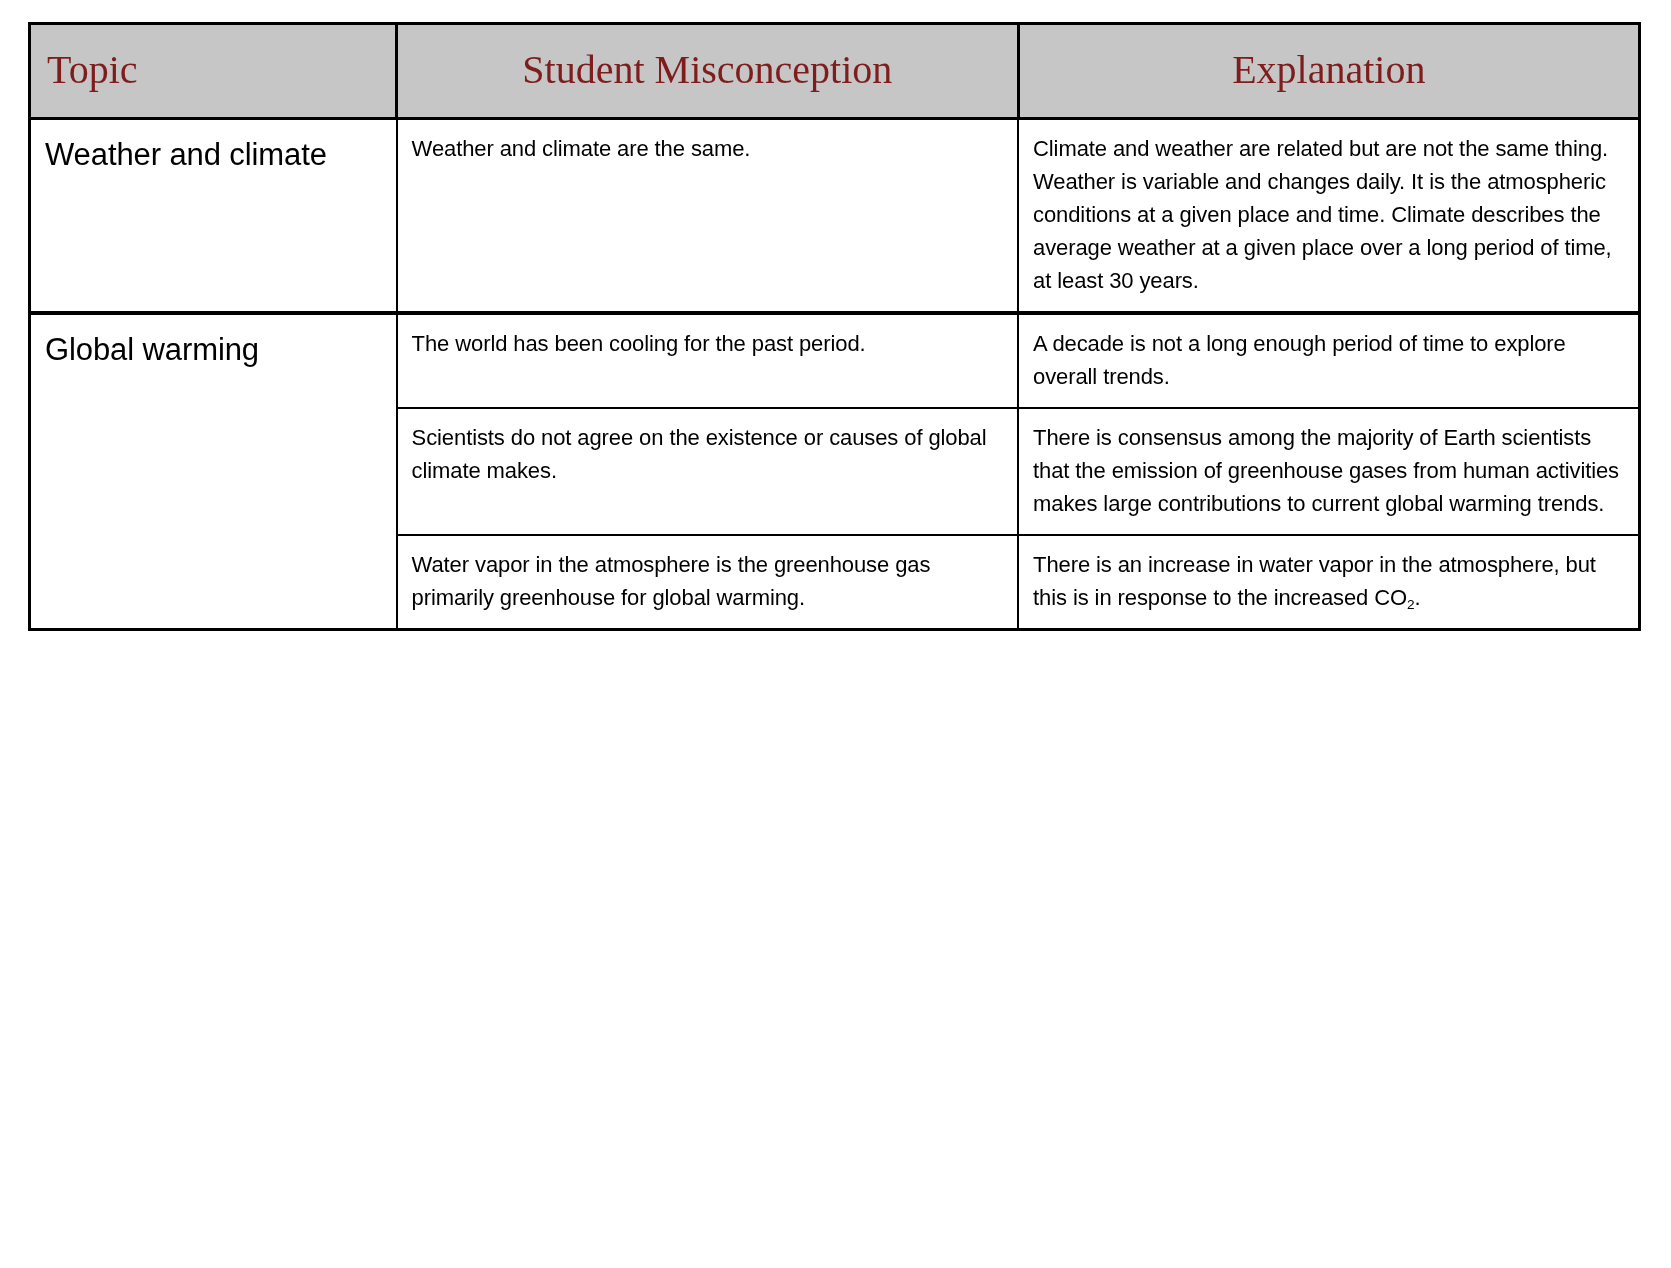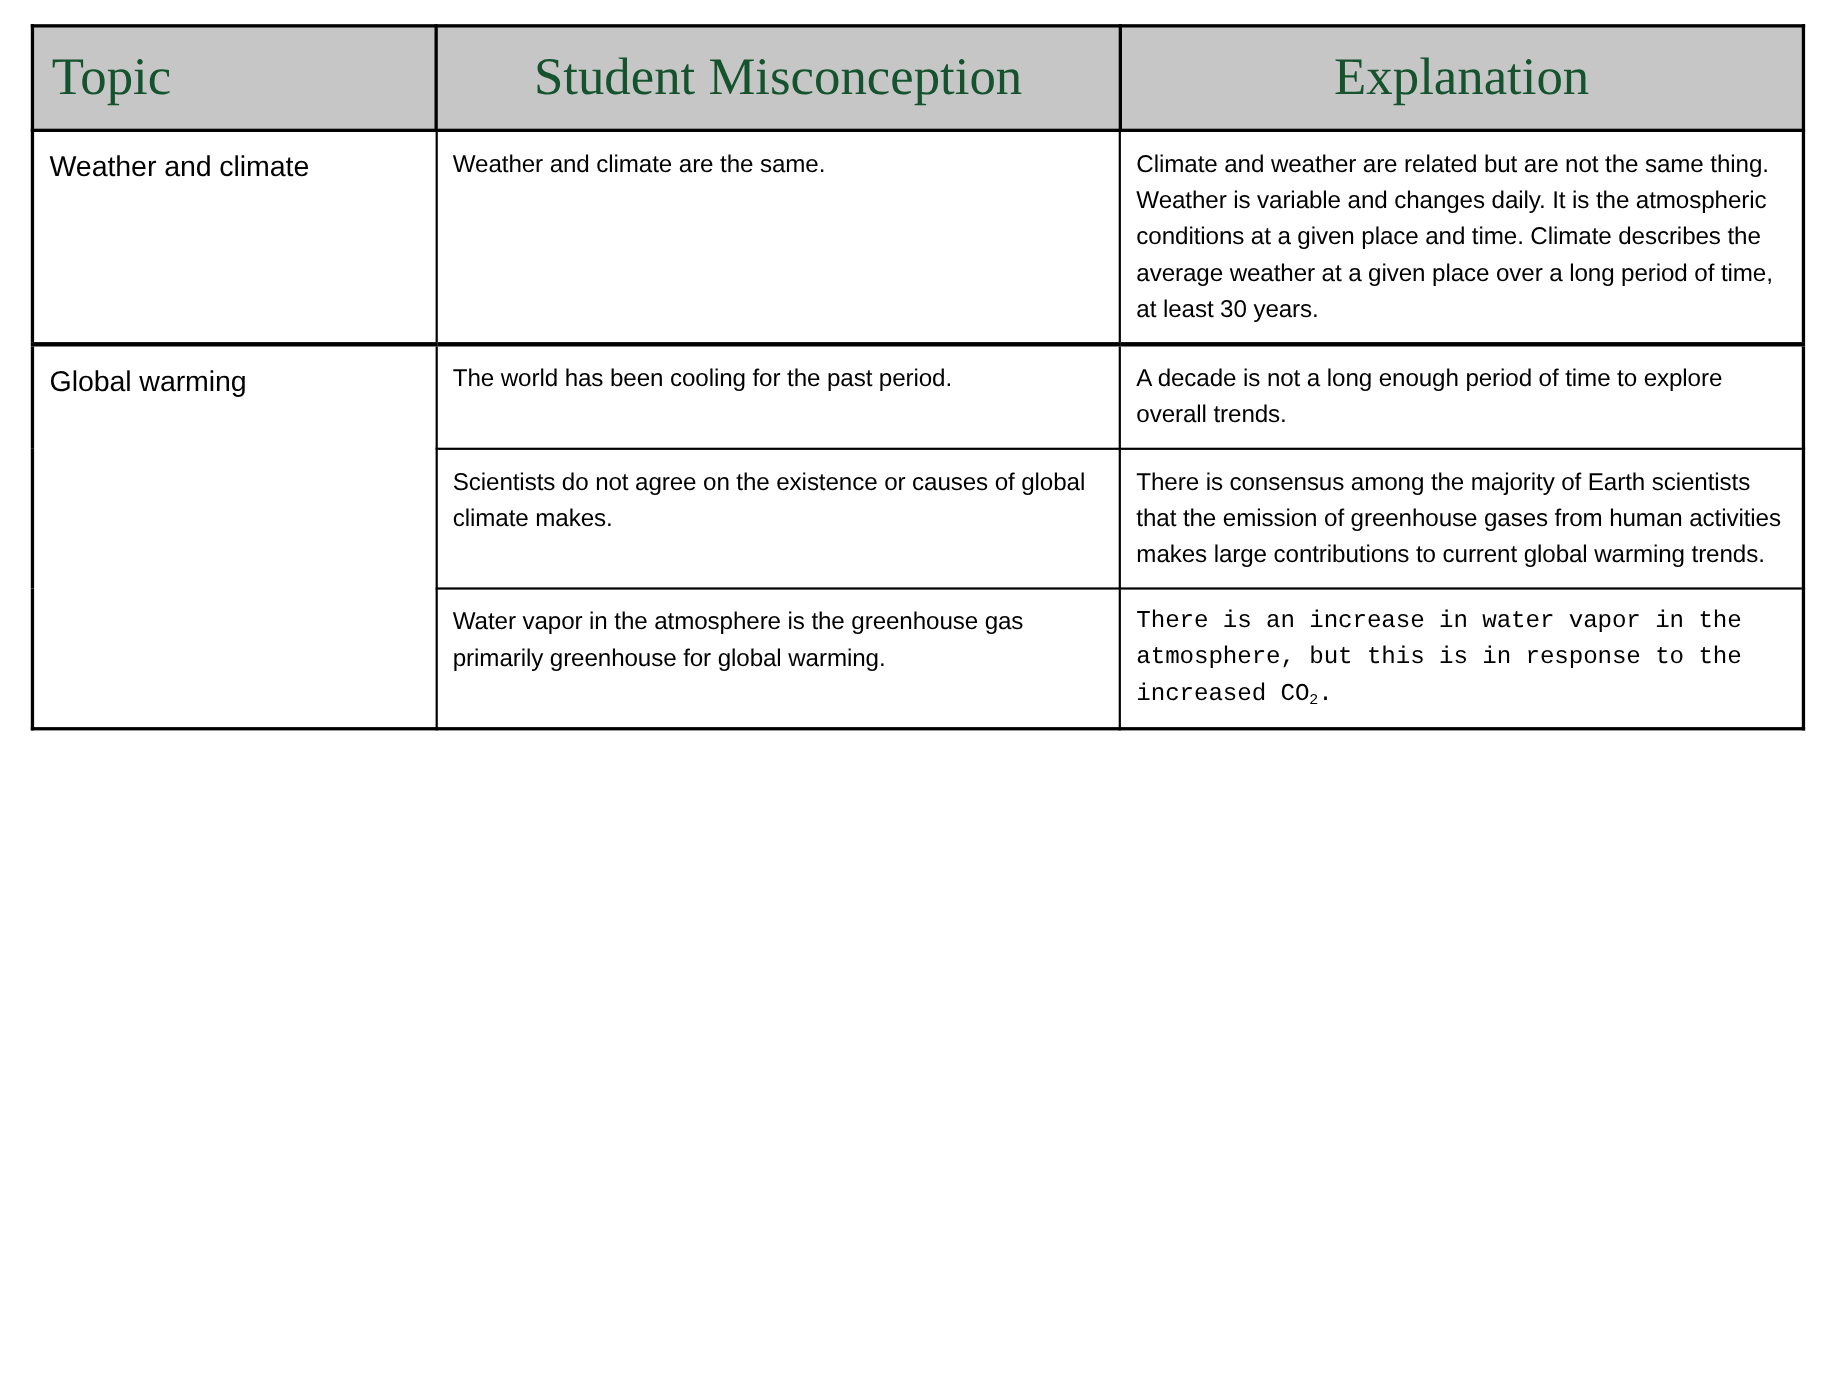--- a/index.html
+++ b/index.html
@@ -31,23 +31,23 @@
 
   col.col-topic        { width: 345px; }
   col.col-misconception{ width: 584px; }
   col.col-explanation  { width: 584px; }
 
   thead th {
     background: #c6c6c6;
     border: 3px solid #000000;
     font-family: "Liberation Serif", serif;
     font-weight: 400;
-    font-size: 48px;
+    font-size: 40px;
     line-height: 1.1;
-    color: #14532d;
+    color: #7f1d1d;
     padding: 14px 16px 16px 16px;
     height: 62px;
     vertical-align: middle;
     white-space: nowrap;
   }
   thead th.h-topic { text-align: left; }
   thead th.h-mis   { }
   thead th.h-exp   { text-align: center; margin-left: 24px; }
 
   tbody td {
@@ -55,31 +55,30 @@
     vertical-align: top;
     color: #000000;
     font-family: "Liberation Sans", sans-serif;
     font-size: 22px;
     line-height: 1.50;
     padding: 12px 14px 14px 14px;
     letter-spacing: -0.1px;
   }
 
   td.topic-cell {
-    font-size: 26px;
+    font-size: 31px;
   }
 
   
   tr.group-start > td {
     border-top: 4px solid #000000;
   }
 
   .cell-text {
     display: block;
-    font-family: Liberation Mono, monospace;
   }
 
   sub {
     font-size: 0.62em;
     vertical-align: baseline;
     position: relative;
     top: 0.26em;
   }
 </style>
 </head>

